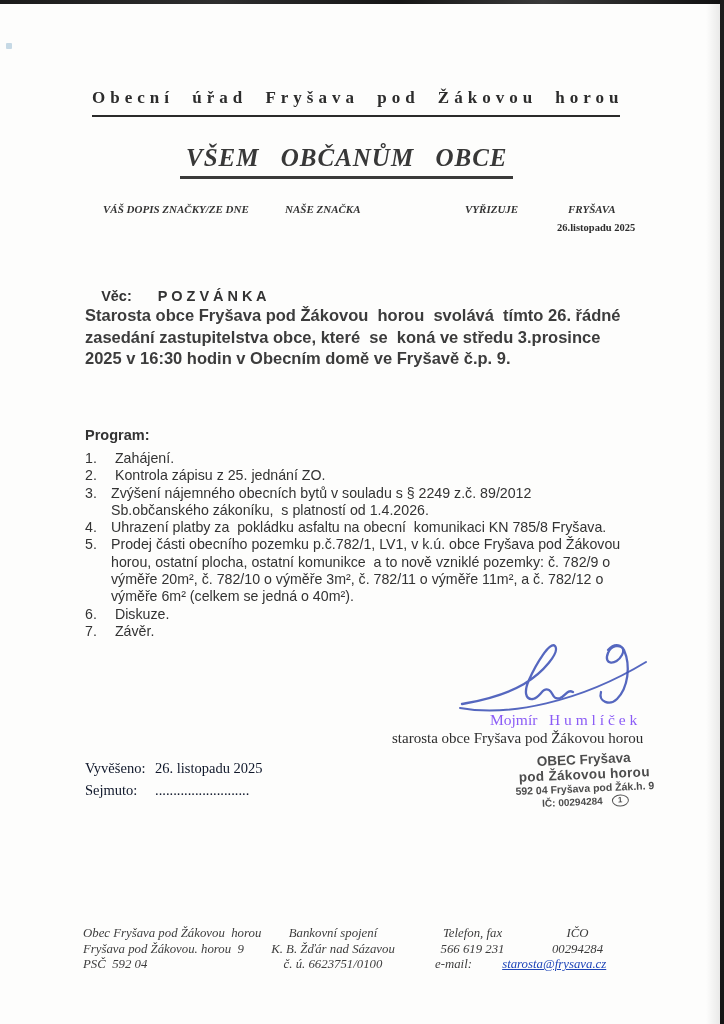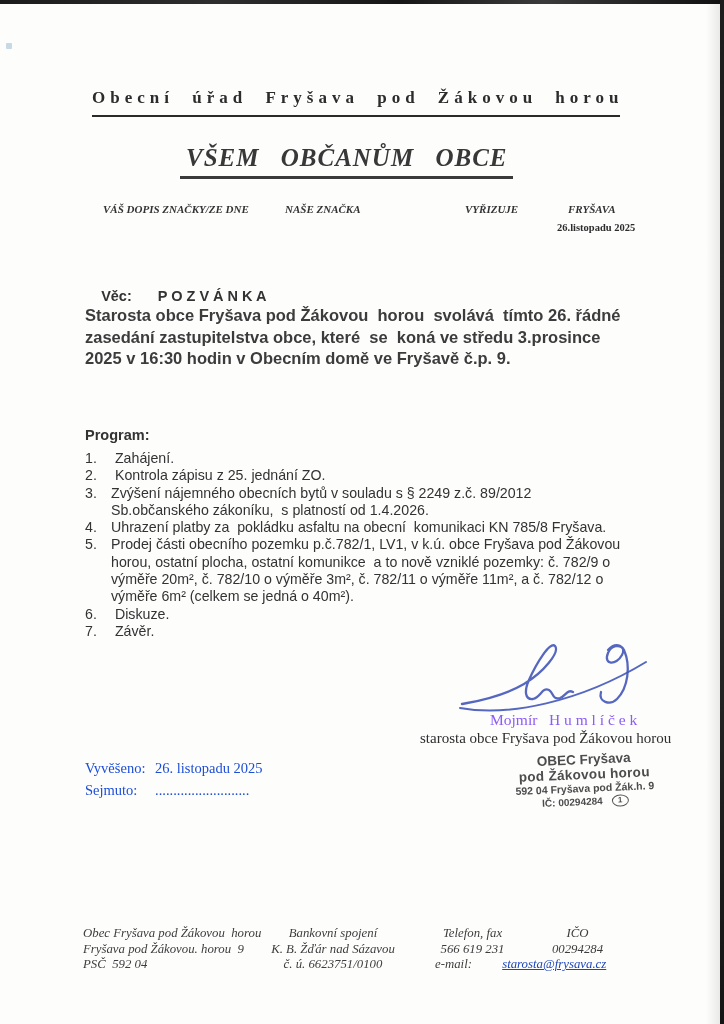--- a/index.html
+++ b/index.html
@@ -47,34 +47,34 @@
   .program{position:absolute;left:85px;top:427px;font-family:"Liberation Sans",sans-serif;color:#333;}
   .program-heading{font-weight:bold;font-size:14.5px;line-height:17px;margin-bottom:6px;}
   .prow{display:flex;font-size:14.2px;line-height:17.3px;}
   .pnum{display:inline-block;width:26px;flex:0 0 26px;}
   .ptext{white-space:pre;}
 
   
   .signature{position:absolute;left:448px;top:640px;width:210px;height:78px;}
   .signature path{fill:none;stroke-linecap:round;stroke-linejoin:round;opacity:.9;}
   .signer-name{position:absolute;left:490px;top:711px;font-size:15.5px;color:#8b5cf6;white-space:pre;}
-  .signer-title{position:absolute;left:392px;top:730px;font-size:15px;color:#2e2e2e;white-space:pre;margin-left:28px;}
+  .signer-title{position:absolute;left:392px;top:730px;font-size:15px;color:#2e2e2e;white-space:pre;}
 
   
   .stamp{position:absolute;left:497px;top:752px;width:175px;text-align:center;color:#4c4c4c;
     font-family:"Liberation Sans",sans-serif;transform:rotate(-2.5deg);}
   .stamp-l1{font-weight:bold;font-size:13.5px;line-height:15px;}
   .stamp-l2{font-weight:bold;font-size:13.5px;line-height:15px;letter-spacing:.3px;}
   .stamp-l3{font-weight:600;font-size:10.5px;line-height:13px;}
   .stamp-l4{font-weight:600;font-size:10px;line-height:13px;}
   .stamp-badge{display:inline-block;width:15px;height:10px;border:1.2px solid #555;border-radius:50%;
     font-size:8px;line-height:10px;margin-left:9px;vertical-align:middle;text-align:center;}
 
   
-  .posting{position:absolute;left:85px;top:758px;font-size:14.5px;line-height:21.5px;color:#1d4ed8;}
+  .posting{position:absolute;left:85px;top:758px;font-size:14.5px;line-height:21.5px;color:#0f172a;}
   .post-label{display:inline-block;width:70px;}
   .post-value{white-space:pre;}
 
   
   .fcol{position:absolute;top:926px;font-style:italic;font-size:12.8px;line-height:15.6px;color:#3d3d3d;}
   .fcol1{left:83px;width:200px;text-align:left;}
   .fcol2{left:268px;width:130px;text-align:center;}
   .fcol3{left:405px;width:135px;text-align:center;}
   .fcol4{left:530px;width:95px;text-align:center;}
   .fline{white-space:pre;}

